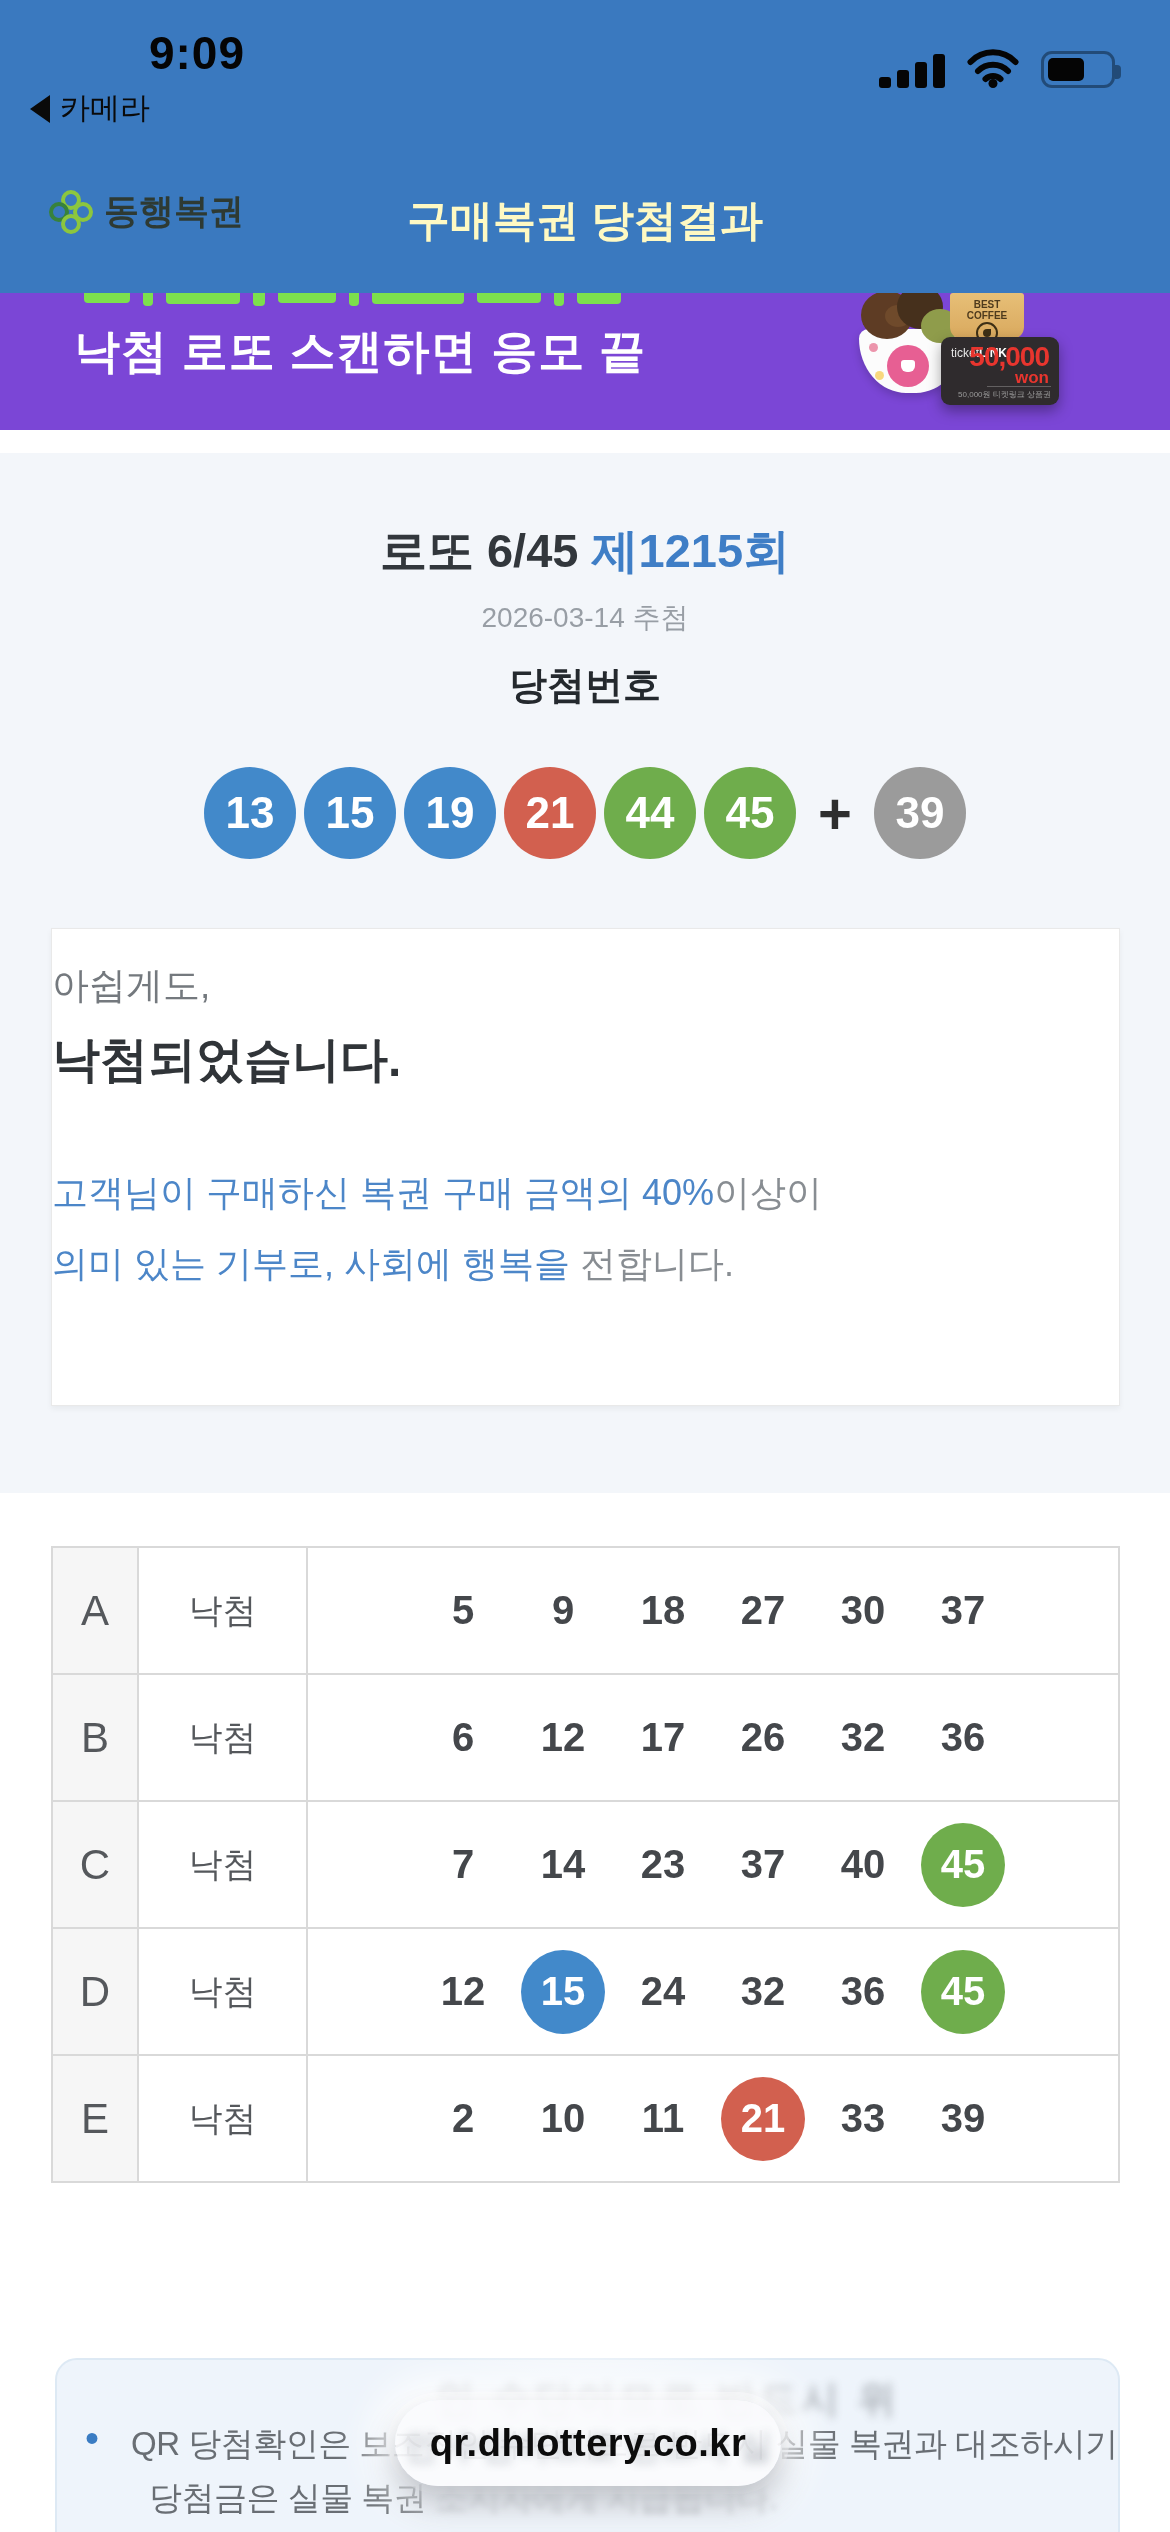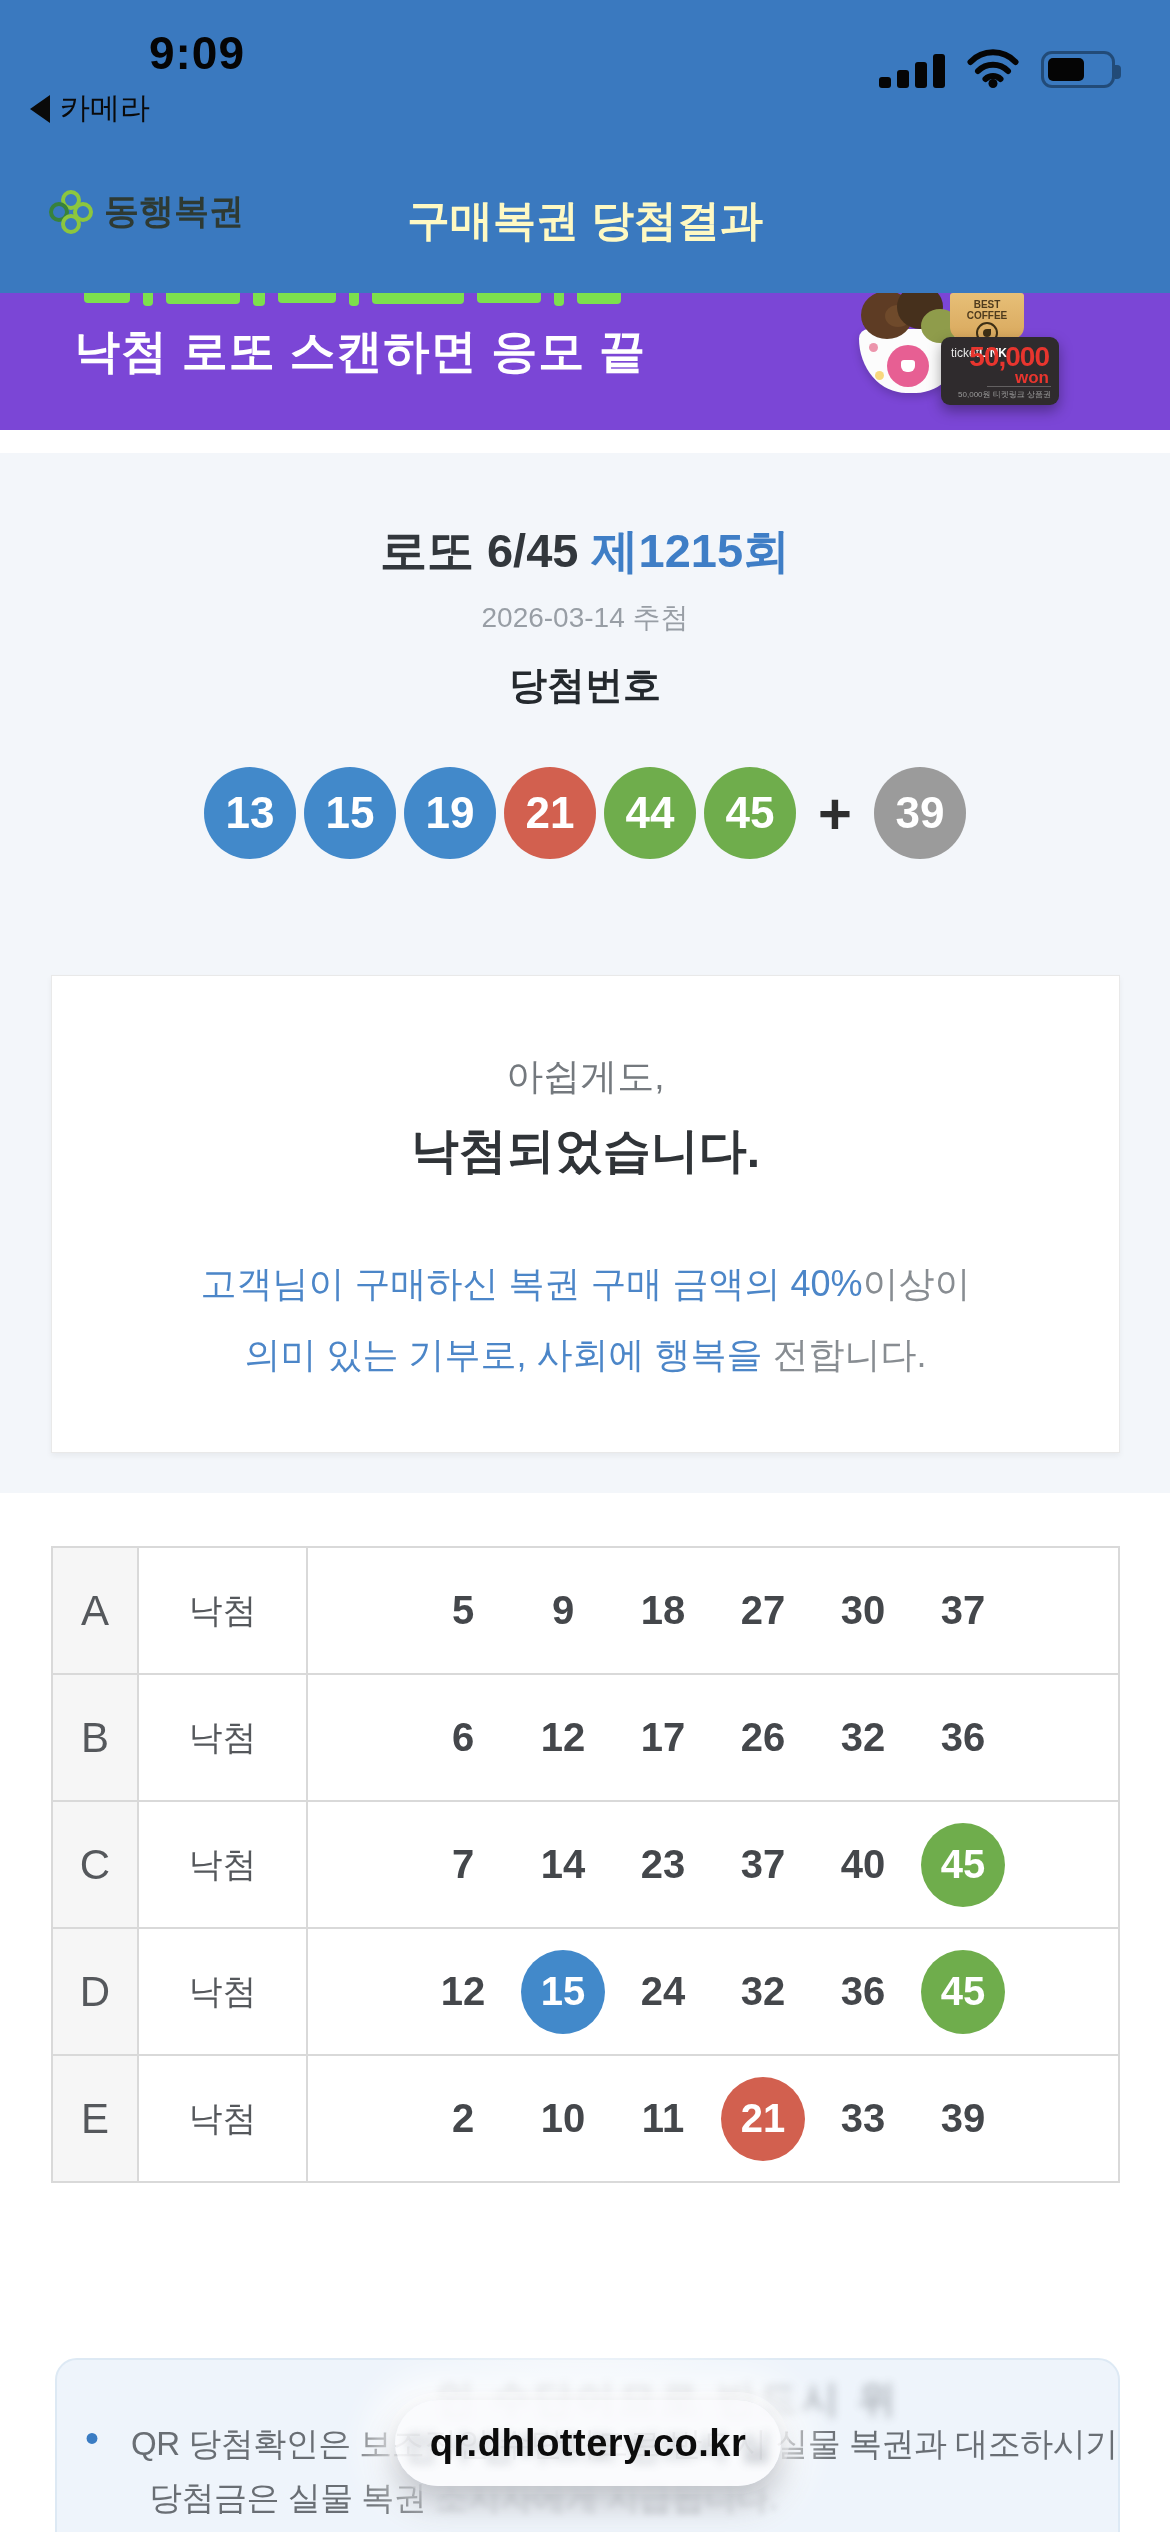--- a/index.html
+++ b/index.html
@@ -67,22 +67,22 @@
   .draw-title{ text-align:center; font-size:47px; font-weight:bold; color:#32373c; line-height:56px; }
   .draw-title .round{ color:#3f7ec6; }
   .draw-date{ margin-top:22px; text-align:center; font-size:28px; color:#989ea5; line-height:34px; }
   .draw-label{ margin-top:28px; text-align:center; font-size:38px; font-weight:bold; color:#24292e; line-height:44px; }
   .balls{ margin-top:60px; display:flex; justify-content:center; align-items:center; gap:8px; height:92px; }
   .ball{ width:92px; height:92px; border-radius:50%; display:flex; align-items:center; justify-content:center;
          font-size:44px; font-weight:bold; color:#ffffff; flex:0 0 auto; }
   .ball.blue{ background:#4289ca; } .ball.red{ background:#d2604f; }
   .ball.green{ background:#6fad4c; } .ball.gray{ background:#9b9b9b; }
   .plus{ font-size:58px; font-weight:bold; color:#2e2e2e; margin:0 14px; }
-  .result-card{ margin:116px 50px 0 51px; height:478px; background:#ffffff; border:1px solid #e9e9e9;
-                box-shadow:0 3px 6px rgba(0,0,0,.05); text-align:center; padding-top:80px; }
+  .result-card{ margin:69px 50px 0 51px; height:478px; background:#ffffff; border:1px solid #e9e9e9;
+                box-shadow:0 3px 6px rgba(0,0,0,.05); padding-top:36px; }
   .result-intro{ font-size:37px; color:#74797e; line-height:42px; }
   .result-status{ margin-top:26px; font-size:48px; font-weight:bold; color:#303438; line-height:54px; }
   .result-para{ margin-top:70px; font-size:36px; line-height:71px; }
   .blue-txt{ color:#4c86c8; } .gray-txt{ color:#888d92; }
   
   .table-section{ width:100%; background:#ffffff; }
   .lotto-table{ margin:53px 50px 0 51px; border:2px solid #d9d9d9; border-bottom:none; }
   .t-row{ display:flex; height:127px; border-bottom:2px solid #d9d9d9; background:#ffffff; }
   .t-cell{ display:flex; align-items:center; justify-content:center; }
   .t-letter{ width:86px; background:#f6f6f6; border-right:2px solid #d9d9d9;

